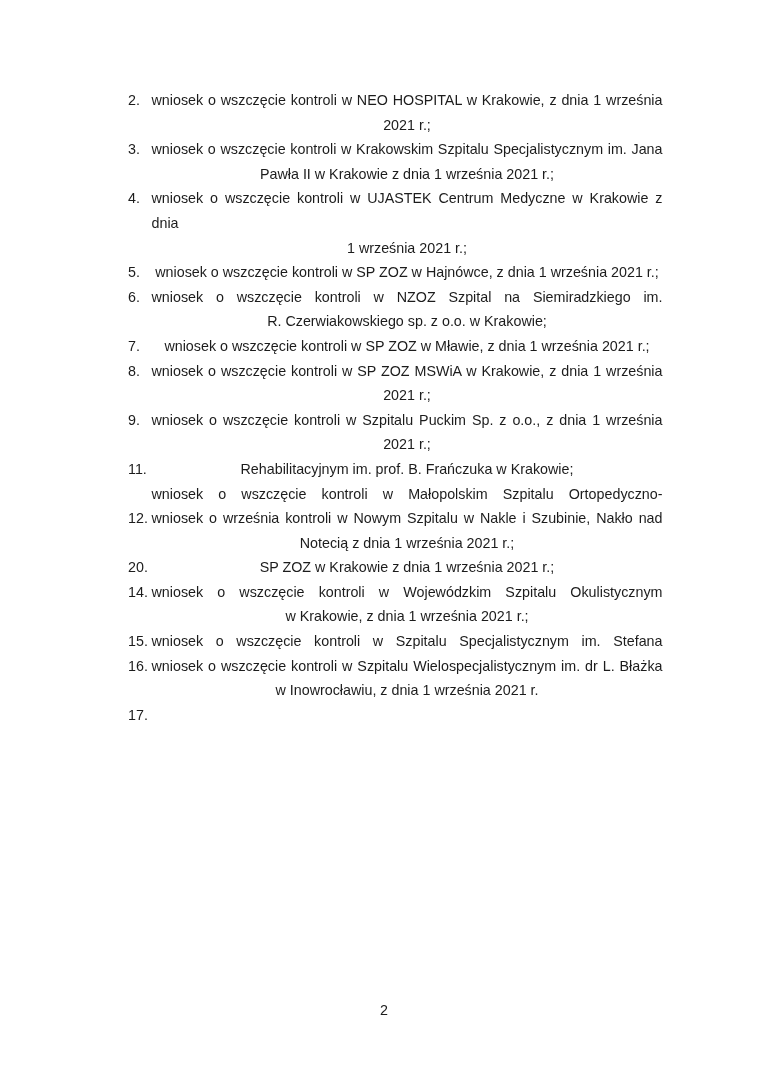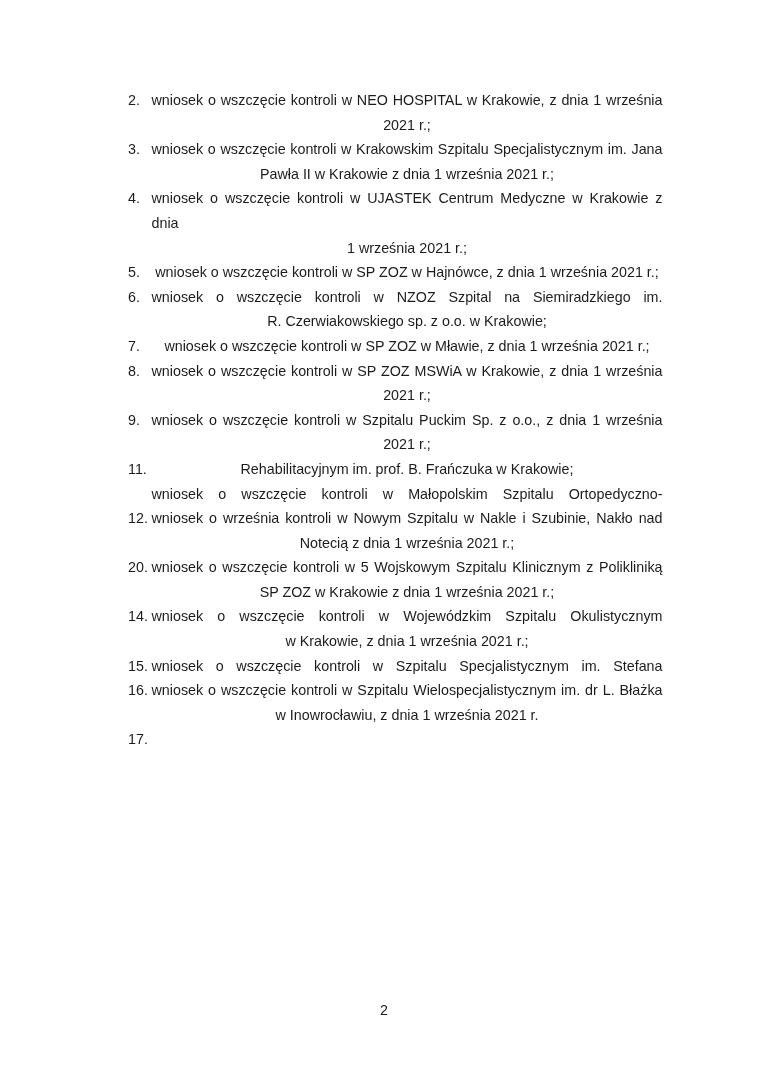--- a/index.html
+++ b/index.html
@@ -122,21 +122,20 @@
       <div class="item">
         <div class="num">12.</div>
         <div class="text">
           <div class="line just">wniosek o września kontroli w Nowym Szpitalu w Nakle i Szubinie, Nakło nad</div>
           <div class="line">Notecią z dnia 1 września 2021 r.;</div>
         </div>
       </div>
       <div class="item">
         <div class="num">20.</div>
         <div class="text">
-          <div class="line just">wniosek o wszczęcie kontroli w 5 Wojskowym Szpitalu Klinicznym z Polikliniką</div>
           <div class="line">SP ZOZ w Krakowie z dnia 1 września 2021 r.;</div>
         </div>
       </div>
       <div class="item">
         <div class="num">14.</div>
         <div class="text">
           <div class="line just">wniosek o wszczęcie kontroli w Wojewódzkim Szpitalu Okulistycznym</div>
           <div class="line">w Krakowie, z dnia 1 września 2021 r.;</div>
         </div>
       </div>

